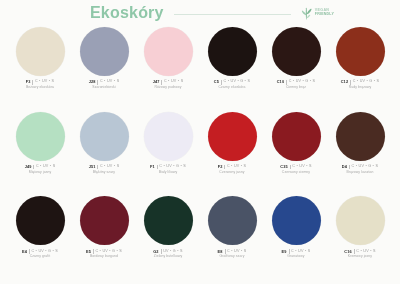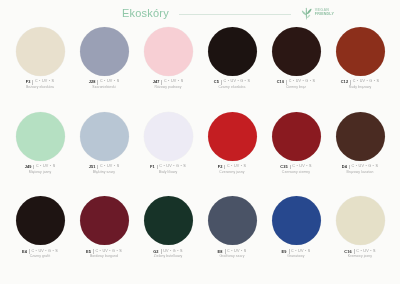--- a/index.html
+++ b/index.html
@@ -10,23 +10,23 @@
     overflow: hidden;
   }
   .page { position: relative; width: 400px; height: 284px; background: #fbfbf9; }
 
   
   .header {
     position: absolute; top: 0; left: 0; right: 0; height: 26px;
     display: flex; align-items: center; padding: 0 14px;
   }
   .title {
-    font-size: 11px; font-weight: normal; color: #8fc7a8;
+    font-size: 16px; font-weight: bold; color: #8fc7a8;
     letter-spacing: .2px; white-space: nowrap;
-    margin-left: 108px;
+    margin-left: 76px;
   }
   .rule {
     flex: 1; height: 1px; background: #d8e6dd; margin: 0 10px;
     margin-top: 2px; min-width: 10px;
   }
   .logo { display: flex; align-items: center; gap: 3px; margin-right: 52px; }
   .logo-leaf { width: 11px; height: 14px; flex: none; display: block; }
   .logo-text { display: flex; flex-direction: column; line-height: 1.05; }
   .logo-l1 { font-size: 3.6px; font-weight: bold; color: #a9cdb8; letter-spacing: .35px; }
   .logo-l2 { font-size: 3.6px; font-weight: bold; color: #8dbfa2; letter-spacing: .2px; }

